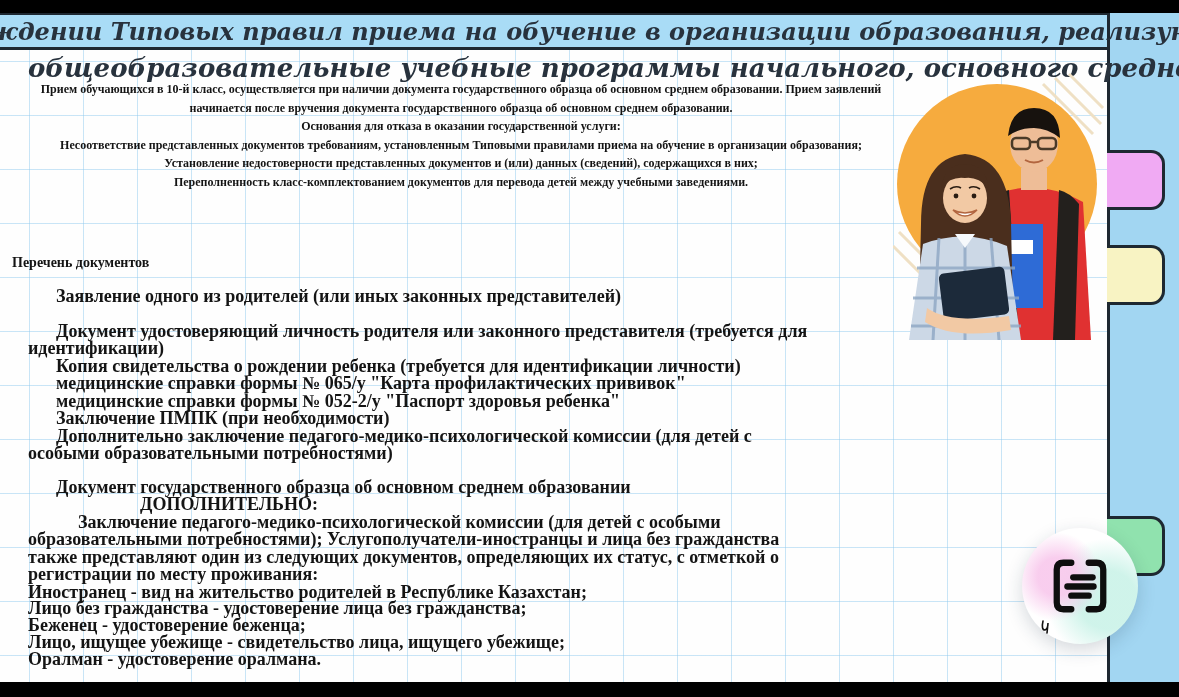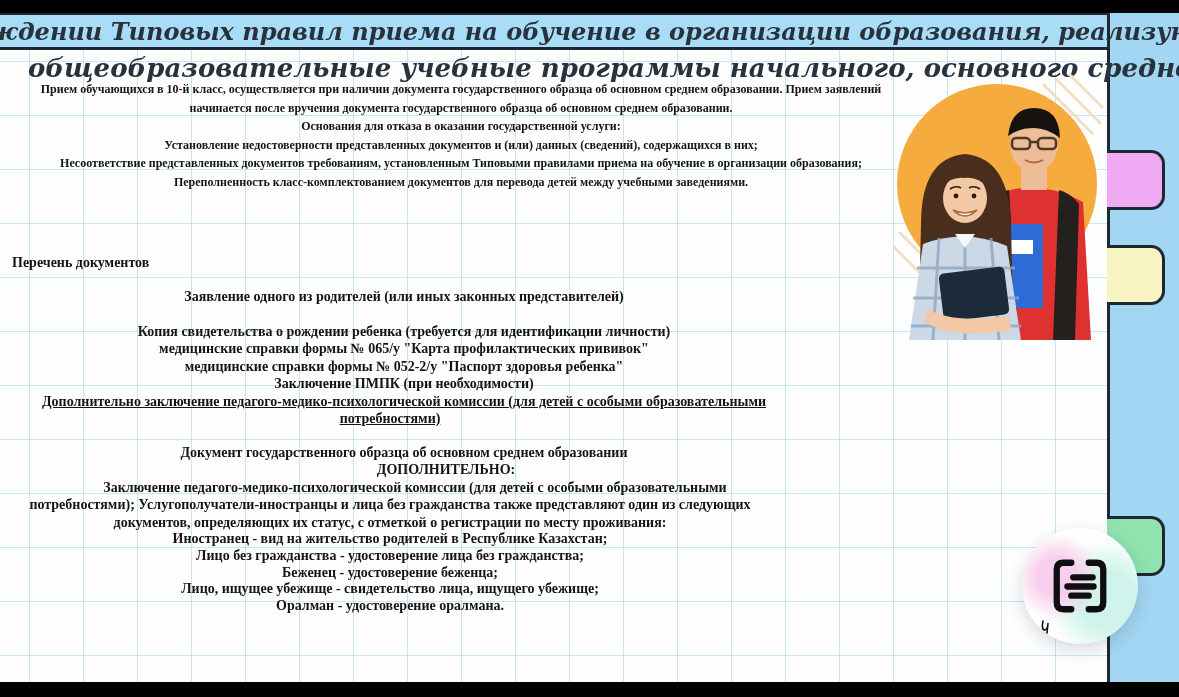--- a/index.html
+++ b/index.html
@@ -26,25 +26,25 @@
         background-size:54px 54px;background-position:29px 11px;}
   #title-line2{position:absolute;top:3px;left:0;width:100%;text-align:center;
         font-size:26px;padding-left:28px;box-sizing:border-box;}
 
   .bodytext{font-weight:700;color:#141414;}
   #intro{position:absolute;top:30px;left:12px;width:898px;text-align:center;
         font-size:12px;line-height:18.5px;}
   #intro p{margin:0;}
   #doc-heading{position:absolute;top:205px;left:12px;width:898px;
         font-size:14px;}
-  #doc-column{position:absolute;top:238px;left:0;width:780px;
-        font-size:14px;line-height:17.5px;text-align:center;}
+  #doc-column{position:absolute;top:238px;left:28px;width:780px;
+        font-size:18px;line-height:17.5px;}
   .doc-item{margin:0;text-indent:28px;}
   .gap-after-lg{margin-bottom:17px !important;}
-  .gap-after-md{margin-bottom:16px !important;text-decoration:underline;}
+  .gap-after-md{margin-bottom:16px !important;}
   #additional-label{margin:0 0 0 112px;}
   #additional-text{margin:0;text-indent:50px;}
   #status-list{line-height:16.8px;}
   #status-list p{margin:0;}
 
   
   #photo{position:absolute;left:893px;top:22px;width:212px;height:268px;}
 
   
   .tab{position:absolute;left:1107px;width:58px;height:60px;box-sizing:border-box;
@@ -74,29 +74,30 @@
     <div id="title-band">
       <div id="title-line1" class="script-title">Об утверждении Типовых правил приема на обучение в организации образования, реализующие</div>
     </div>
 
     <div id="paper">
       <div id="title-line2" class="script-title">общеобразовательные учебные программы начального, основного среднего и общего среднего образования</div>
 
       <div id="intro" class="bodytext">
         <p>Прием обучающихся в 10-й класс, осуществляется при наличии документа государственного образца об основном среднем образовании. Прием заявлений начинается после вручения документа государственного образца об основном среднем образовании.</p>
         <p>Основания для отказа в оказании государственной услуги:</p>
+        <p>Несоответствие представленных документов требованиям, установленным Типовыми правилами приема на обучение в организации образования;</p>
         <p>Установление недостоверности представленных документов и (или) данных (сведений), содержащихся в них;</p>
-        <p>Несоответствие представленных документов требованиям, установленным Типовыми правилами приема на обучение в организации образования;</p>
         <p>Переполненность класс-комплектованием документов для перевода детей между учебными заведениями.</p>
       </div>
 
       <div id="doc-heading" class="bodytext">Перечень документов</div>
 
       <div id="doc-column" class="bodytext">
         <p class="doc-item gap-after-lg">Заявление одного из родителей (или иных законных представителей)</p>
+        <p class="doc-item">Документ удостоверяющий личность родителя или законного представителя (требуется для идентификации)</p>
         <p class="doc-item">Копия свидетельства о рождении ребенка (требуется для идентификации личности)</p>
         <p class="doc-item">медицинские справки формы № 065/у "Карта профилактических прививок"</p>
         <p class="doc-item">медицинские справки формы № 052-2/у "Паспорт здоровья ребенка"</p>
         <p class="doc-item">Заключение ПМПК (при необходимости)</p>
         <p class="doc-item gap-after-md">Дополнительно заключение педагого-медико-психологической комиссии (для детей с особыми образовательными потребностями)</p>
         <p class="doc-item">Документ государственного образца об основном среднем образовании</p>
         <p id="additional-label">ДОПОЛНИТЕЛЬНО:</p>
         <p id="additional-text">Заключение педагого-медико-психологической комиссии (для детей с особыми образовательными потребностями); Услугополучатели-иностранцы и лица без гражданства также представляют один из следующих документов, определяющих их статус, с отметкой о регистрации по месту проживания:</p>
         <div id="status-list">
           <p>Иностранец - вид на жительство родителей в Республике Казахстан;</p>

